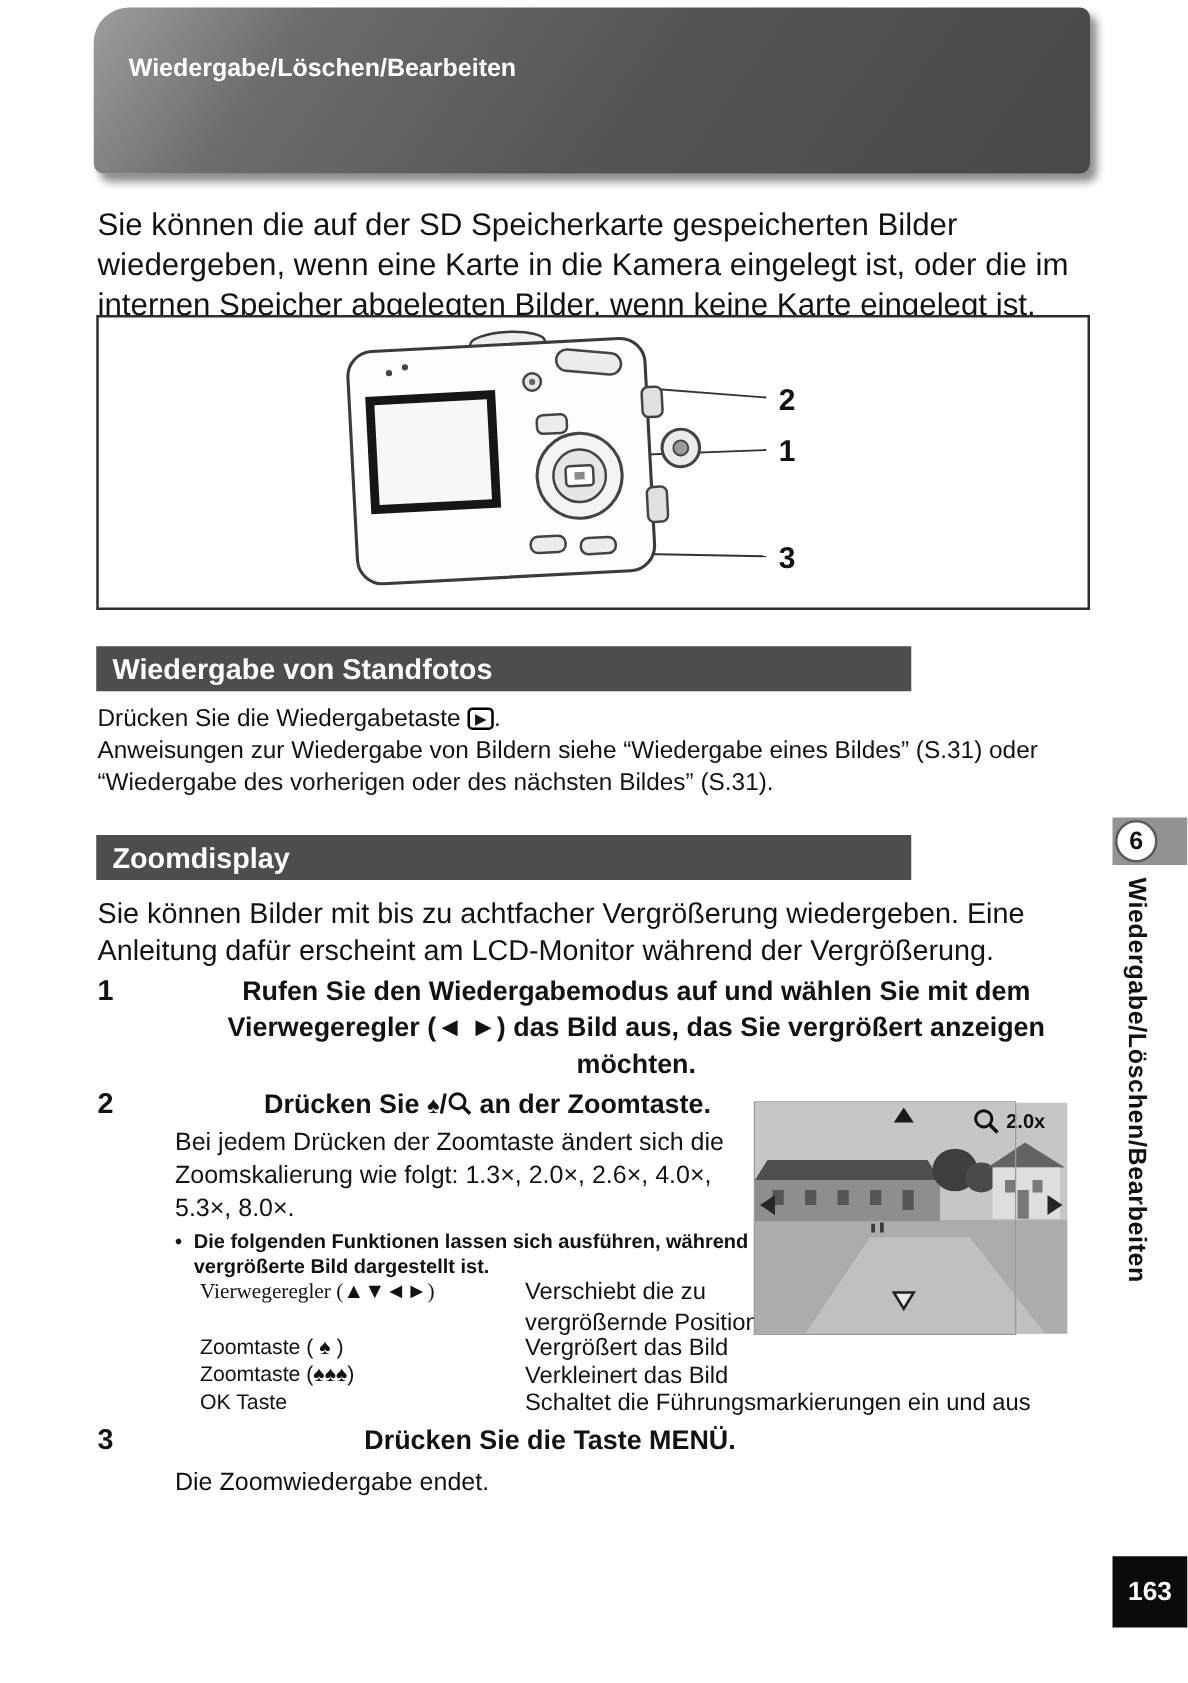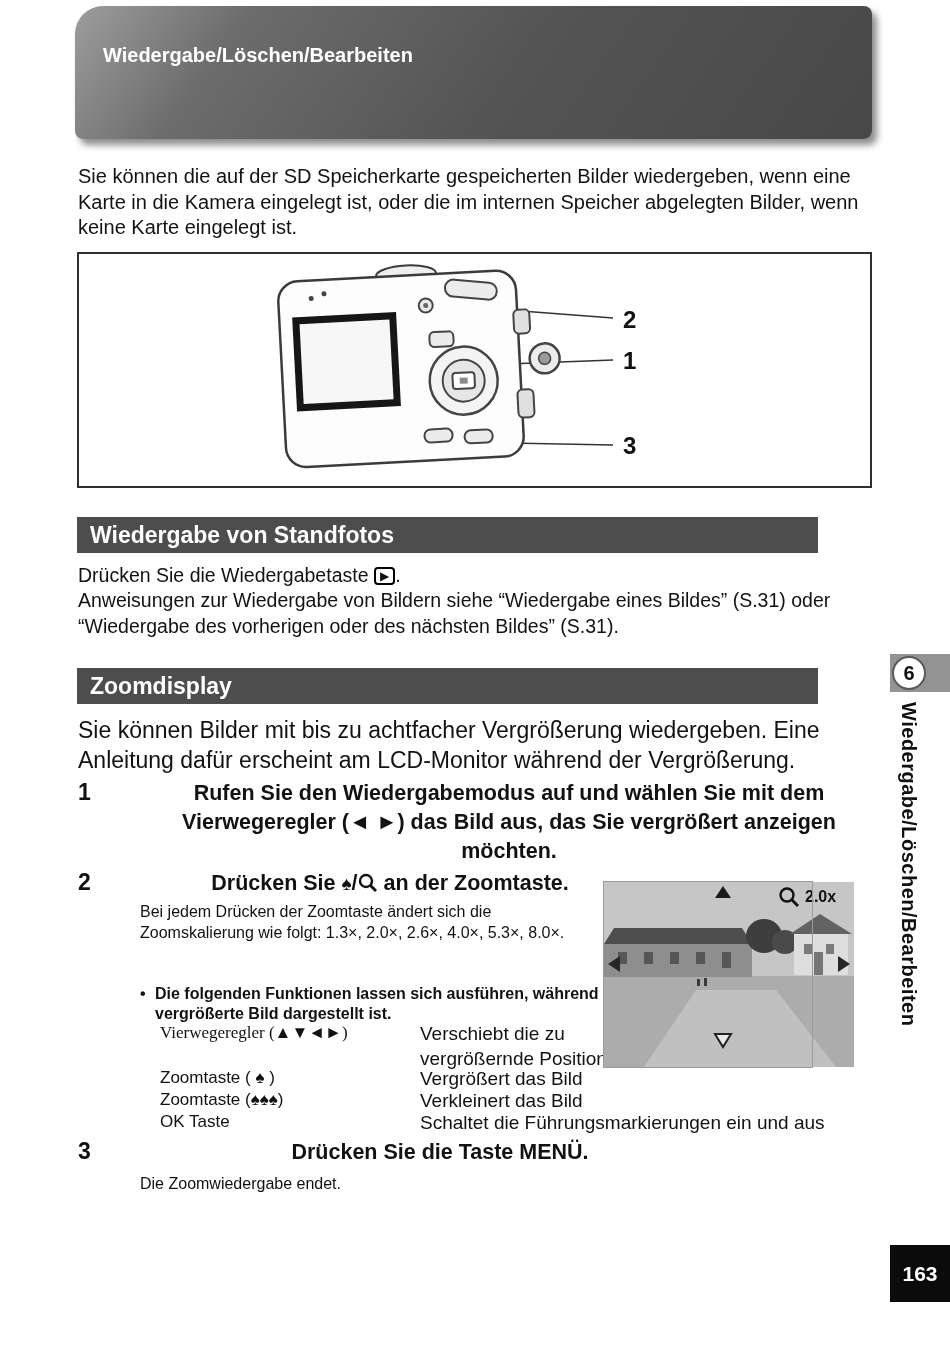--- a/index.html
+++ b/index.html
@@ -26,33 +26,33 @@
     color: #fff; font-size: 20px; font-weight: bold;
   }
   .banner .title {
     position: absolute; left: 26px; top: 70px;
     color: #fff; font-size: 31px; font-weight: bold;
   }
 
   
   .intro {
     position: absolute; left: 78px; top: 164px; width: 796px;
-    font-size: 20px; line-height: 1.28;
+    font-size: 25px; line-height: 1.28;
   }
 
   
   .figure {
     position: absolute; left: 77px; top: 252px;
     width: 795px; height: 236px;
     border: 2px solid #2e2e2e; background: #fff;
   }
 
   
   .secbar {
-    position: absolute; left: 77px; width: 741px; height: 36px;
+    position: absolute; left: 77px; width: 652px; height: 36px;
     background: #4d4d4d; color: #fff;
     font-size: 23px; font-weight: bold; line-height: 36px;
     padding-left: 13px;
   }
   .secbar1 { top: 517px; }
   .secbar2 { top: 668px; }
 
   .std-text {
     position: absolute; left: 78px; top: 563px; width: 796px;
     font-size: 19.5px; line-height: 1.3;
@@ -73,21 +73,21 @@
   .step-num {
     position: absolute; left: 78px;
     font-size: 23px; font-weight: bold;
   }
   .step-head {
     position: absolute; left: 140px;
     font-size: 21.5px; font-weight: bold; line-height: 1.35; text-align: center;
   }
   .step-body {
     position: absolute; left: 140px;
-    font-size: 16px; line-height: 1.32;
+    font-size: 20px; line-height: 1.32;
   }
   #step1-num  { top: 779px; }
   #step1-head { top: 779px; width: 738px; }
   #step2-num  { top: 869px; }
   #step2-head { top: 869px; width: 500px; }
   #step2-body { top: 901px; width: 468px; }
   #step3-num  { top: 1138px; }
   #step3-head { top: 1138px; width: 600px; }
   #step3-body { top: 1173px; width: 500px; }
 

